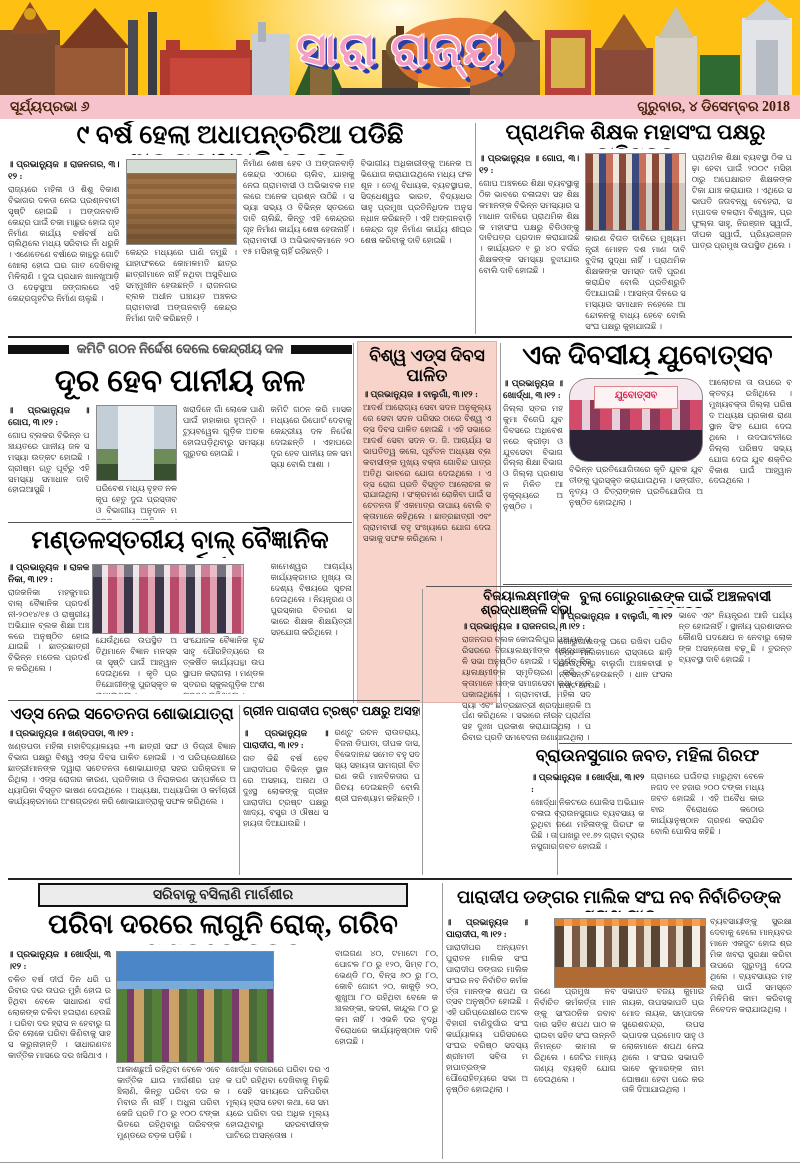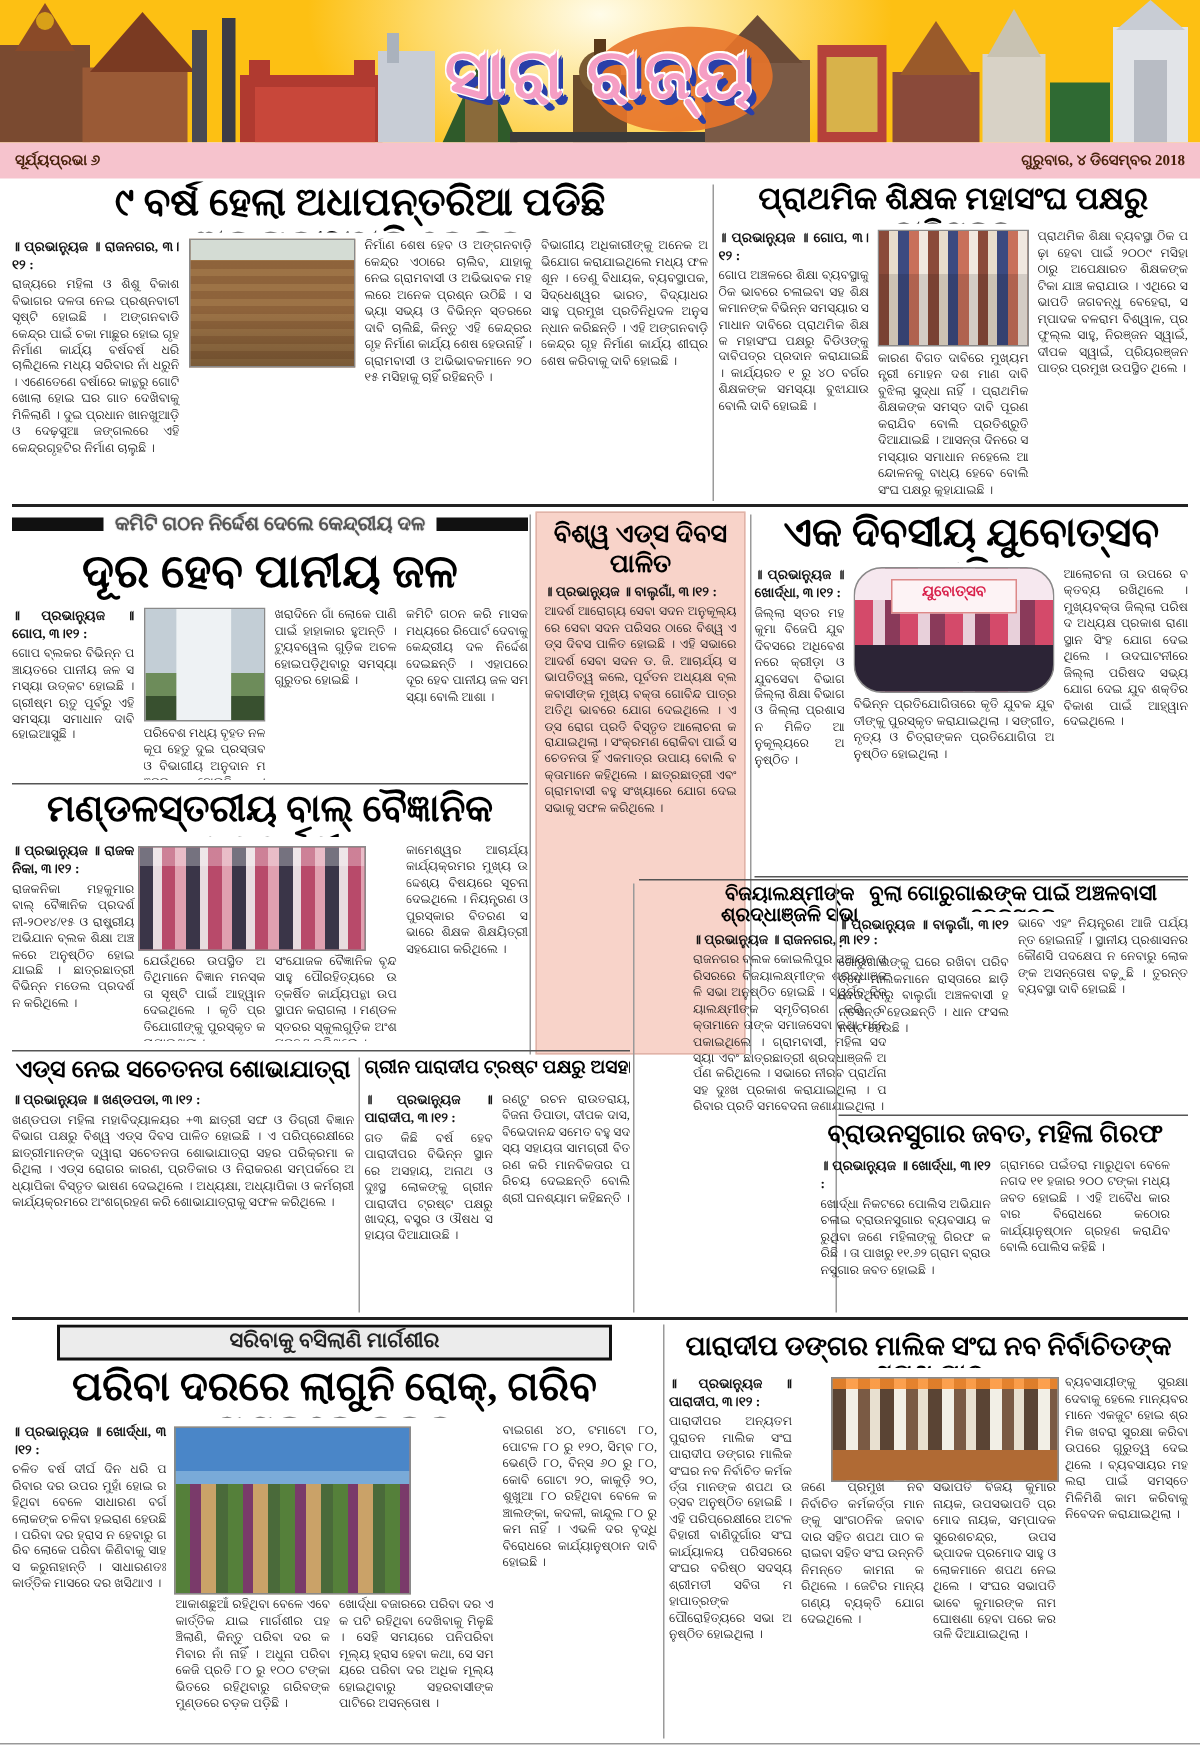--- a/index.html
+++ b/index.html
@@ -14,21 +14,21 @@
       #fdc013; overflow:hidden; }
   .skyline { position:absolute; left:0; bottom:0; width:100%; height:95px; }
   .mast-title { position:absolute; left:0; top:8px; width:100%; text-align:center;
     font-size:46px; font-weight:bold; letter-spacing:2px; color:#f59ec4;
     text-shadow:-1px -1px 0 #fff, 1px -1px 0 #fff, -1px 1px 0 #fff, 3px 3px 0 #2a3fa8, 4px 4px 0 #2a3fa8;
     line-height:84px; }
   .map-blob { position:absolute; left:395px; top:18px; width:120px; height:70px; background:#e8742a;
     border-radius:45% 60% 50% 62%; opacity:.9; transform:rotate(-8deg); }
   .dateline-strip { position:absolute; left:0; top:95px; width:800px; height:24px; background:#f6c3cd;
     display:flex; justify-content:space-between; align-items:center; padding:0 10px;
-    font-weight:bold; font-size:10px; color:#47210a; }
+    font-weight:bold; font-size:14px; color:#47210a; }
 
   
   .art { position:absolute; overflow:hidden; }
   .hl { font-weight:bold; color:#000; text-align:center; line-height:1.08; overflow:hidden; }
   .byline { font-weight:bold; font-size:9px; color:#111; margin-bottom:2px; }
   .cols { display:flex; gap:6px; }
   .col { flex:1; font-size:8.3px; line-height:1.32; text-align:justify; color:#1c1c1c; overflow:hidden;
     word-break:break-all; }
   .photo { border:1px solid #8a8a8a; margin-bottom:3px; }
 
@@ -138,20 +138,21 @@
 
   <div class="art" style="left:8px; top:121px; width:464px; height:213px;">
     <div class="hl" style="font-size:26px; height:34px;">୯ ବର୍ଷ ହେଲା ଅଧାପନ୍ତରିଆ ପଡିଛି ଅଙ୍ଗନଓ୍ୱାଡି କେନ୍ଦ୍ର</div>
     <div class="cols" style="margin-top:4px; height:172px;">
       <div class="col">
         <div class="byline">॥ ପ୍ରଭାନ୍ୟୁଜ ॥ ରାଜନଗର, ୩।୧୨ :</div>
         <span>ରାଜ୍ୟରେ ମହିଳା ଓ ଶିଶୁ ବିକାଶ ବିଭାଗର ଦଳତା ନେଇ ପ୍ରଶ୍ନବାଚୀ ସୃଷ୍ଟି ହୋଇଛି । ଅଙ୍ଗନବାଡି କେନ୍ଦ୍ର ପାଇଁ ଚକା ମାଛୁର ହୋଇ ଗୃହ ନିର୍ମାଣ କାର୍ଯ୍ୟ ବର୍ଷବର୍ଷ ଧରି ଚାଲିଥିଲେ ମଧ୍ୟ ସରିବାର ନାଁ ଧରୁନି । ଏଣେତେଣେ ବର୍ଷାରେ କାନ୍ଥରୁ ଗୋଟି ଖୋଲା ହୋଇ ଘର ଗାତ ଦେଖିବାକୁ ମିଳିଲାଣି । ଦୁଇ ପ୍ରଧାନ ଖାନଖୁଆଡ଼ି ଓ ଦେଢ଼ସୁଆ ଜଙ୍ଗଲରେ ଏହି କେନ୍ଦ୍ରଗୃହଟିର ନିର୍ମାଣ ଚାଲୁଛି ।</span>
       </div>
       <div class="col">
         <div class="photo photo-brick" style="width:100%; height:86px;"></div>
+        <span>କେନ୍ଦ୍ର ମଧ୍ୟରେ ପାଣି ଜମୁଛି । ଯାହାଫଳରେ କୋମଳମତି ଛାତ୍ରଛାତ୍ରୀମାନେ ନାହିଁ ନଥିବା ଅସୁବିଧାର ସମ୍ମୁଖୀନ ହେଉଛନ୍ତି । ରାଜନଗର ବ୍ଲକ ଅଧୀନ ପଞ୍ଚାୟତ ଅଞ୍ଚଳର ଗ୍ରାମବାସୀ ଅଙ୍ଗନବାଡ଼ି କେନ୍ଦ୍ର ନିର୍ମାଣ ଦାବି କରିଛନ୍ତି ।</span>
       </div>
       <div class="col"><span>ନିର୍ମାଣ ଶେଷ ହେବ ଓ ଅଙ୍ଗନବାଡ଼ି କେନ୍ଦ୍ର ଏଠାରେ ଚାଲିବ, ଯାହାକୁ ନେଇ ଗ୍ରାମବାସୀ ଓ ଅଭିଭାବକ ମହଲରେ ଅନେକ ପ୍ରଶ୍ନ ଉଠିଛି । ସଭ୍ୟା ସଭ୍ୟ ଓ ବିଭିନ୍ନ ସ୍ତରରେ ଦାବି ଚାଲିଛି, କିନ୍ତୁ ଏହି କେନ୍ଦ୍ରର ଗୃହ ନିର୍ମାଣ କାର୍ଯ୍ୟ ଶେଷ ହେଉନାହିଁ । ଗ୍ରାମବାସୀ ଓ ଅଭିଭାବକମାନେ ୨୦୧୫ ମସିହାକୁ ଚାହିଁ ରହିଛନ୍ତି ।</span></div>
       <div class="col"><span>ବିଭାଗୀୟ ଅଧିକାରୀଙ୍କୁ ଅନେକ ଅଭିଯୋଗ କରାଯାଇଥିଲେ ମଧ୍ୟ ଫଳ ଶୂନ । ତେଣୁ ବିଧାୟକ, ବ୍ୟବସ୍ଥାପକ, ସିଦ୍ଧେଶ୍ୱର ଭାରତ, ବିଦ୍ୟାଧର ସାହୁ ପ୍ରମୁଖ ପ୍ରତିନିଧିଦଳ ଅନୁସନ୍ଧାନ କରିଛନ୍ତି । ଏହି ଅଙ୍ଗନବାଡ଼ି କେନ୍ଦ୍ର ଗୃହ ନିର୍ମାଣ କାର୍ଯ୍ୟ ଶୀଘ୍ର ଶେଷ କରିବାକୁ ଦାବି ହୋଇଛି ।</span></div>
     </div>
   </div>
 
   <div class="art" style="left:479px; top:121px; width:313px; height:213px;">
     <div class="hl" style="font-size:21px; height:28px;">ପ୍ରାଥମିକ ଶିକ୍ଷକ ମହାସଂଘ ପକ୍ଷରୁ ଦାବିପତ୍ର</div>
     <div class="cols" style="margin-top:4px; height:178px;">
       <div class="col">
@@ -272,21 +273,21 @@
     <div class="cols" style="margin-top:3px; height:144px;">
       <div class="col">
         <div class="byline">॥ ପ୍ରଭାନ୍ୟୁଜ ॥ ପାରାଦୀପ, ୩।୧୨ :</div>
         <span>ଗତ କିଛି ବର୍ଷ ହେବ ପାରାଦୀପର ବିଭିନ୍ନ ସ୍ଥାନରେ ଅସହାୟ, ଅନାଥ ଓ ଦୁଃସ୍ଥ ଲୋକଙ୍କୁ ଗ୍ରୀନ ପାରାଦୀପ ଟ୍ରଷ୍ଟ ପକ୍ଷରୁ ଖାଦ୍ୟ, ବସ୍ତ୍ର ଓ ଔଷଧ ସହାୟତା ଦିଆଯାଉଛି ।</span>
       </div>
       <div class="col"><span>ରଣ୍ଟୁ ରଚନ ରାଉତରାୟ, ବିଜନା ଡିପାଡା, ଦୀପକ ଦାସ, ବିଭେଦାନନ୍ଦ ସମେତ ବହୁ ସଦସ୍ୟ ସହାୟତା ସାମଗ୍ରୀ ବିତରଣ କରି ମାନବିକତାର ପରିଚୟ ଦେଇଛନ୍ତି ବୋଲି ଶ୍ରୀ ଘନଶ୍ୟାମ କହିଛନ୍ତି ।</span></div>
     </div>
   </div>
   <div class="vrule" style="left:239px; top:705px; height:170px;"></div>
 
-  <div class="art" style="left:547px; top:747px; width:233px; height:128px;">
+  <div class="art" style="left:531px; top:747px; width:233px; height:128px;">
     <div class="hl" style="font-size:17px; height:22px;">ବ୍ରାଉନସୁଗାର ଜବତ, ମହିଳା ଗିରଫ</div>
     <div class="cols" style="margin-top:3px; height:100px;">
       <div class="col">
         <div class="byline">॥ ପ୍ରଭାନ୍ୟୁଜ ॥ ଖୋର୍ଦ୍ଧା, ୩।୧୨ :</div>
         <span>ଖୋର୍ଦ୍ଧା ନିକଟରେ ପୋଲିସ ଅଭିଯାନ ଚଳାଇ ବ୍ରାଉନସୁଗାର ବ୍ୟବସାୟ କରୁଥିବା ଜଣେ ମହିଳାଙ୍କୁ ଗିରଫ କରିଛି । ତା ପାଖରୁ ୧୧.୬୨ ଗ୍ରାମ ବ୍ରାଉନସୁଗାର ଜବତ ହୋଇଛି ।</span>
       </div>
       <div class="col"><span>ଗ୍ରାମରେ ପଇଁତରା ମାରୁଥିବା ବେଳେ ନଗଦ ୧୧ ହଜାର ୨୦୦ ଟଙ୍କା ମଧ୍ୟ ଜବତ ହୋଇଛି । ଏହି ଅବୈଧ କାରବାର ବିରୋଧରେ କଠୋର କାର୍ଯ୍ୟାନୁଷ୍ଠାନ ଗ୍ରହଣ କରାଯିବ ବୋଲି ପୋଲିସ କହିଛି ।</span></div>
     </div>
   </div>
 

